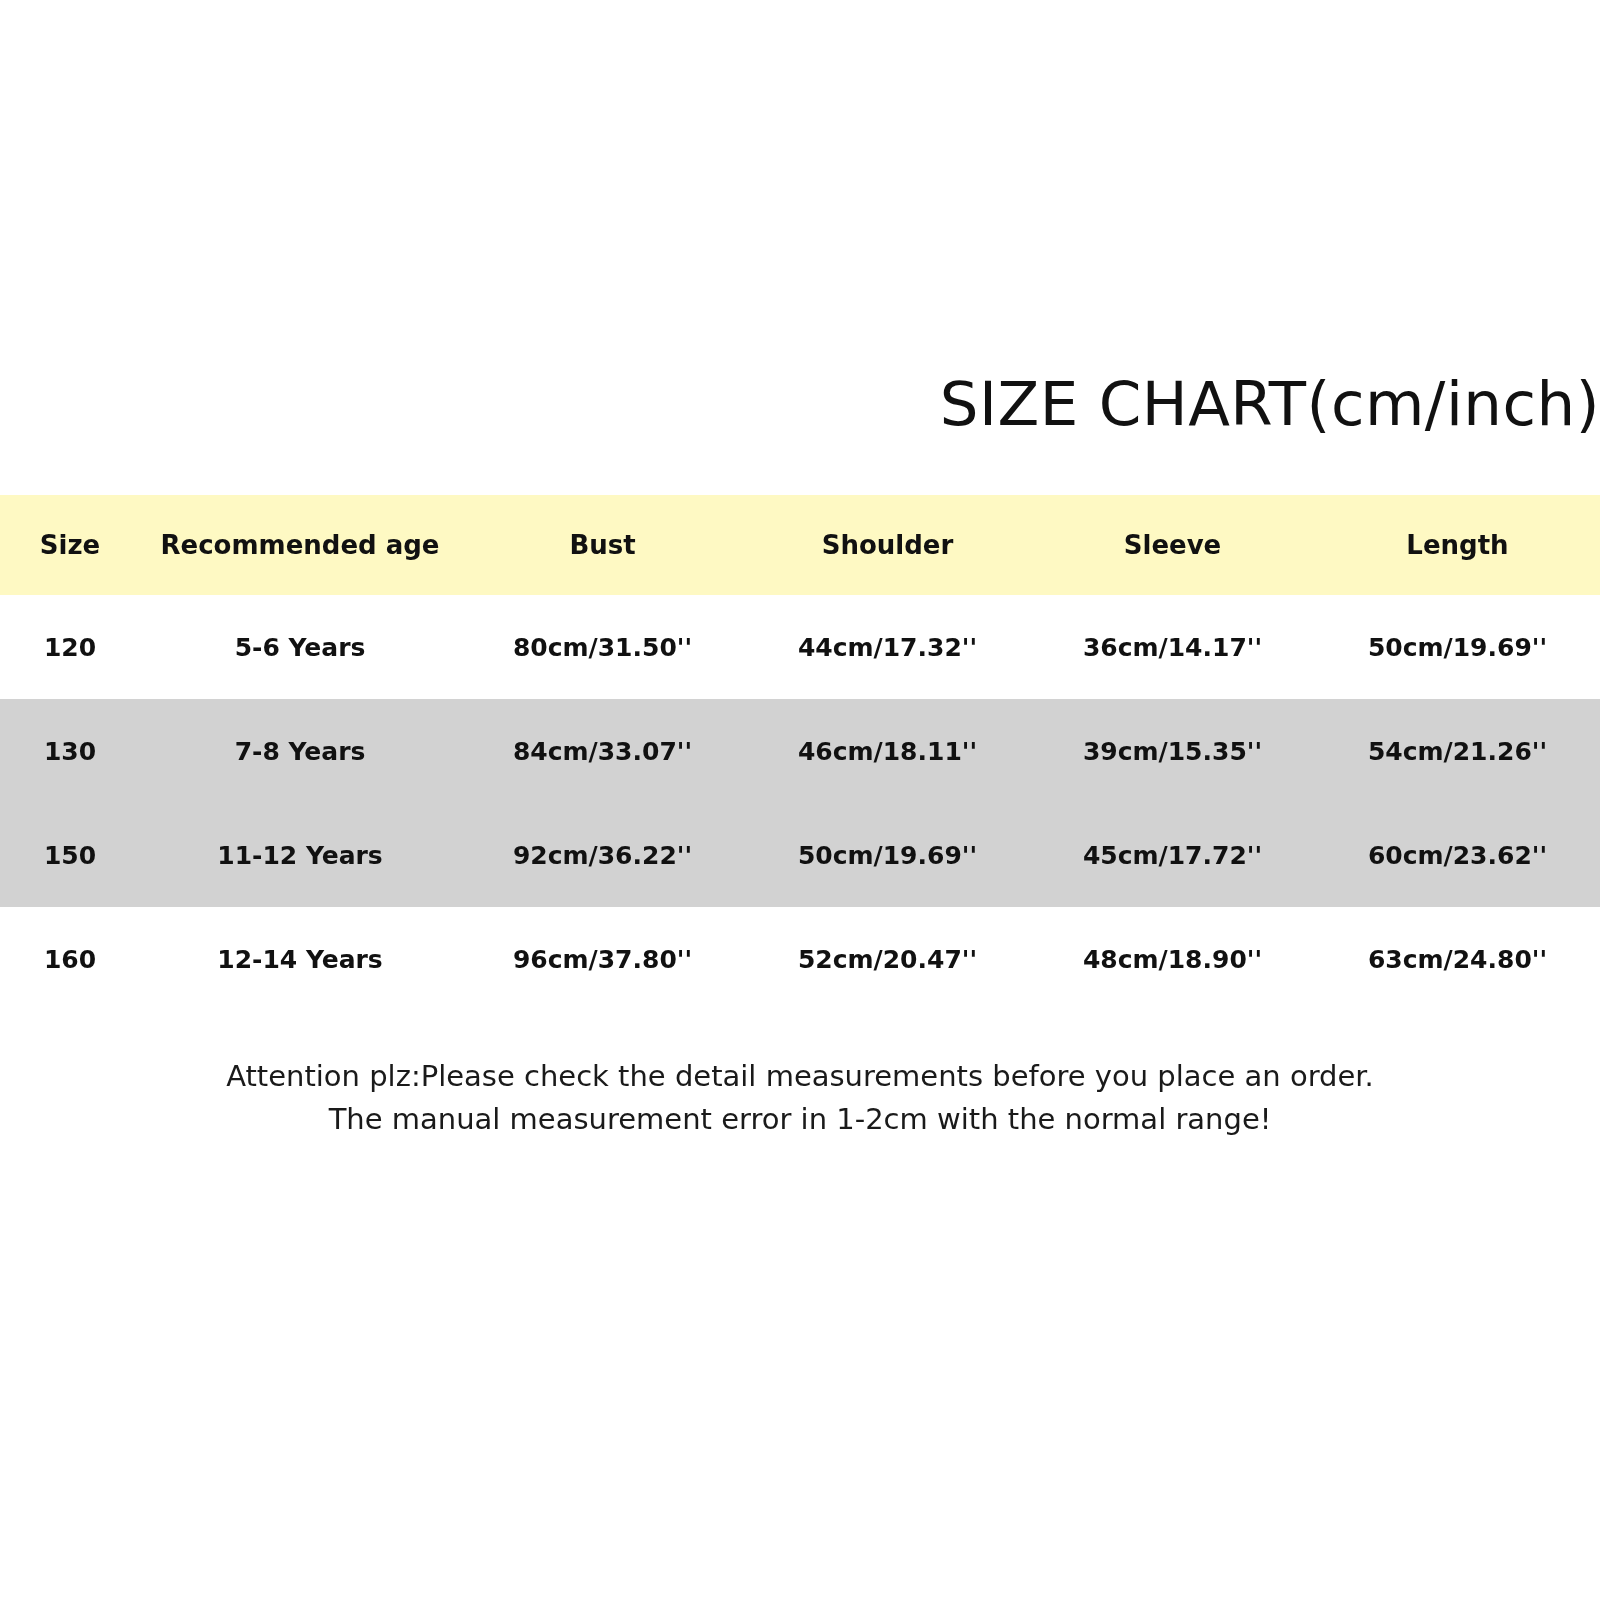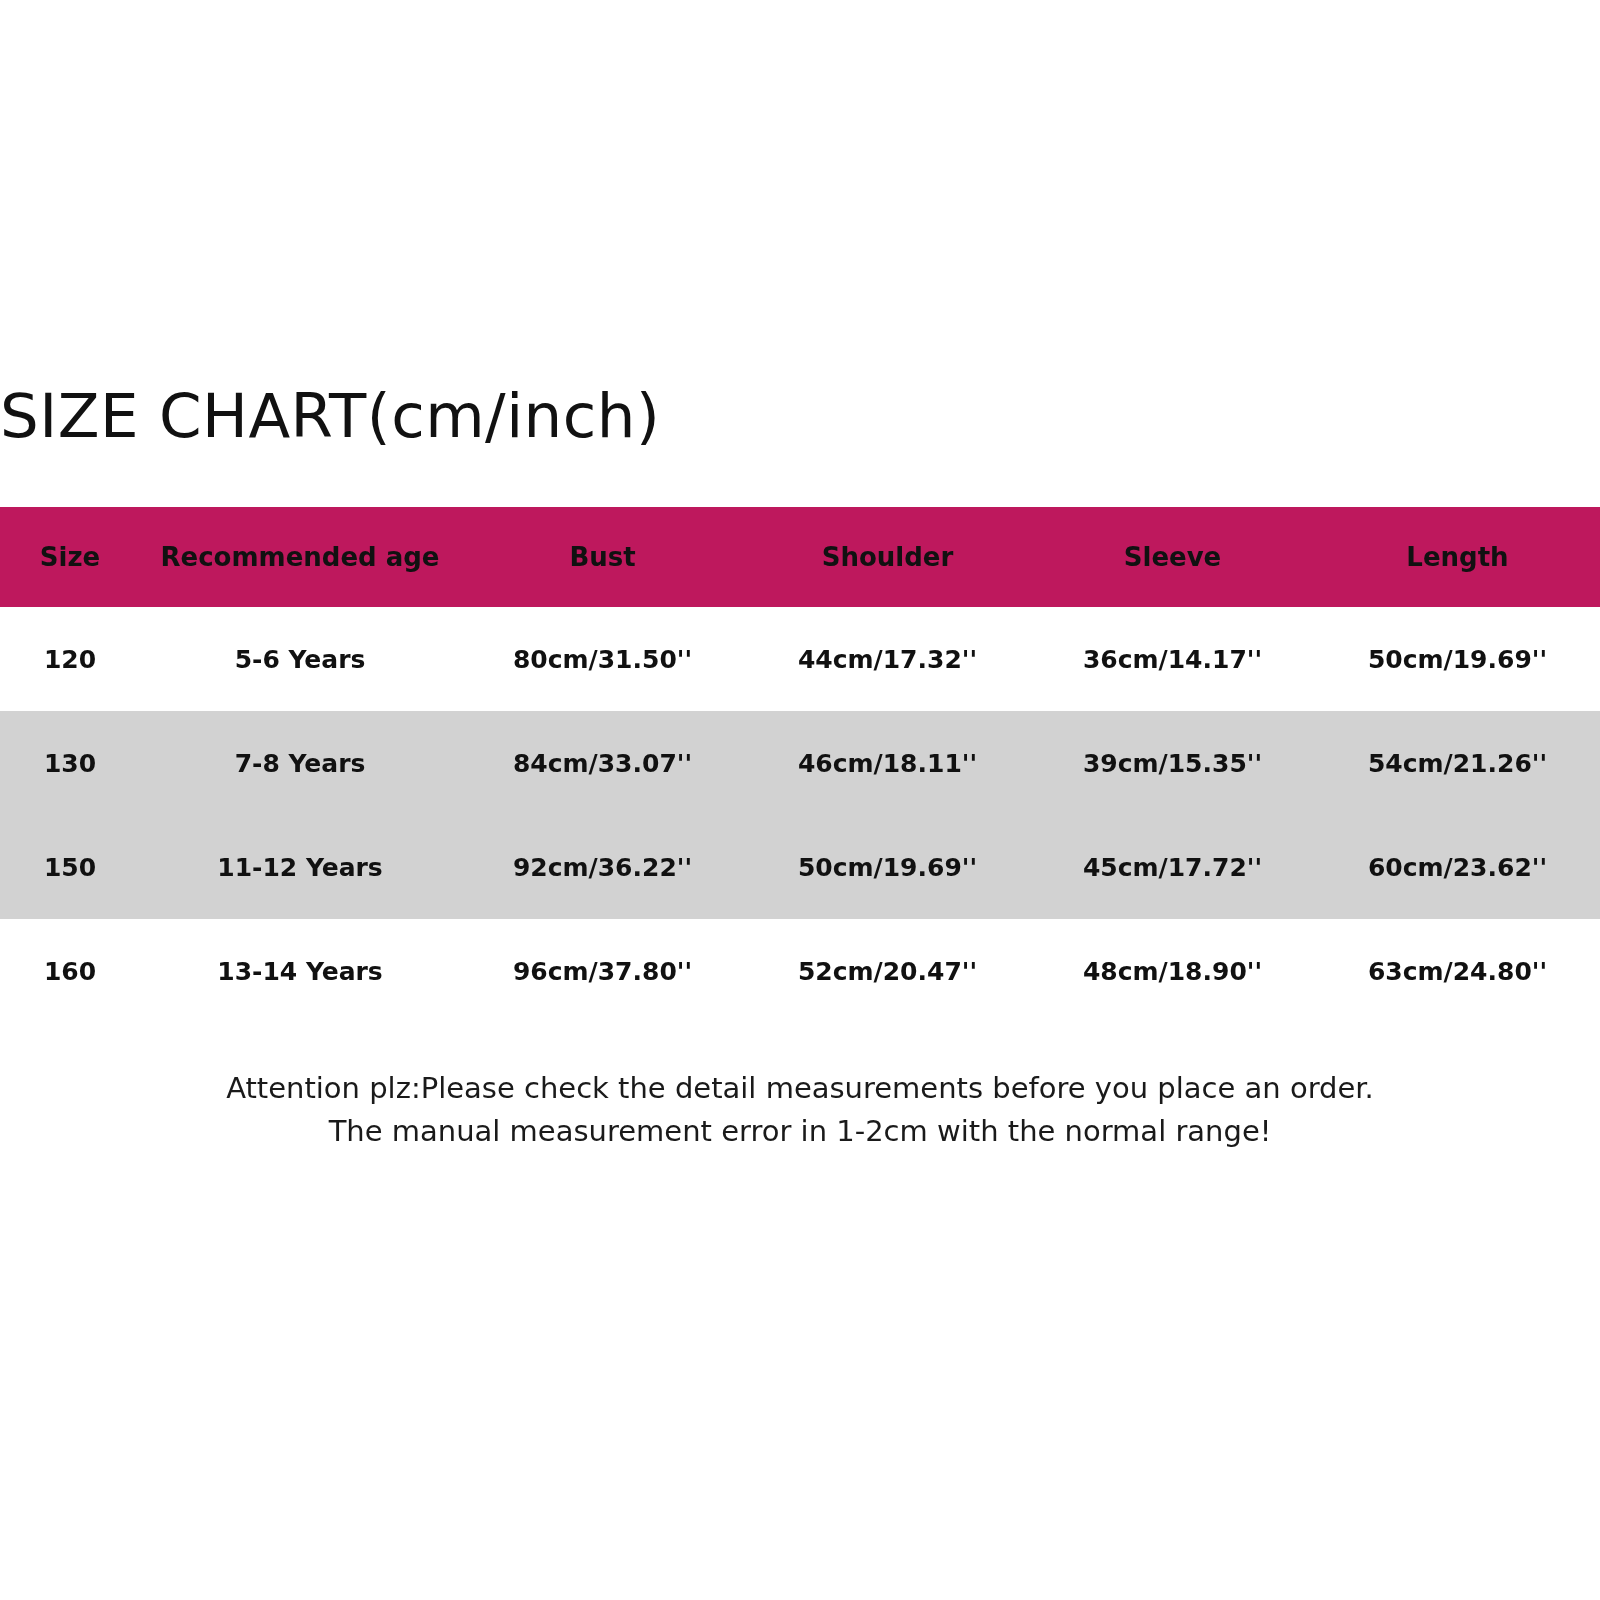--- a/index.html
+++ b/index.html
@@ -19,48 +19,48 @@
     height: 1600px;
     background: #ffffff;
   }
   .chart-wrap {
     position: absolute;
     left: 0;
     top: 370px;
     width: 1600px;
   }
   .chart-title {
-    text-align: left;
+    text-align: right;
     font-family: "DejaVu Sans", sans-serif;
     font-size: 61px;
     font-weight: 400;
     color: #111111;
     letter-spacing: 0.5px;
-    margin: 12px 0 58px 0;
+    margin: 0 0 58px 0;
     line-height: 1.1;
   }
   table.size-table {
     width: 1600px;
     border-collapse: collapse;
     table-layout: fixed;
   }
   table.size-table th,
   table.size-table td {
     font-family: "DejaVu Sans", sans-serif;
     font-weight: bold;
     font-size: 25px;
     color: #111111;
     text-align: center;
     padding: 0;
     height: 104px;
     vertical-align: middle;
     white-space: nowrap;
   }
   table.size-table thead tr {
-    background: #be185d;
+    background: #fef9c3;
   }
   table.size-table thead th {
     font-size: 26px;
     height: 100px;
   }
   table.size-table tbody tr.alt {
     background: #d2d2d2;
     margin-left: 20px;
   }
   table.size-table tbody tr.plain {
@@ -131,21 +131,21 @@
         <tr class="alt">
           <td>150</td>
           <td>11-12 Years</td>
           <td>92cm/36.22''</td>
           <td>50cm/19.69''</td>
           <td>45cm/17.72''</td>
           <td>60cm/23.62''</td>
         </tr>
         <tr class="plain">
           <td>160</td>
-          <td>13-14 Years</td>
+          <td>12-14 Years</td>
           <td>96cm/37.80''</td>
           <td>52cm/20.47''</td>
           <td>48cm/18.90''</td>
           <td>63cm/24.80''</td>
         </tr>
       </tbody>
     </table>
 
     <div class="note">
       <div>Attention plz:Please check the detail measurements before you place an order.</div>

